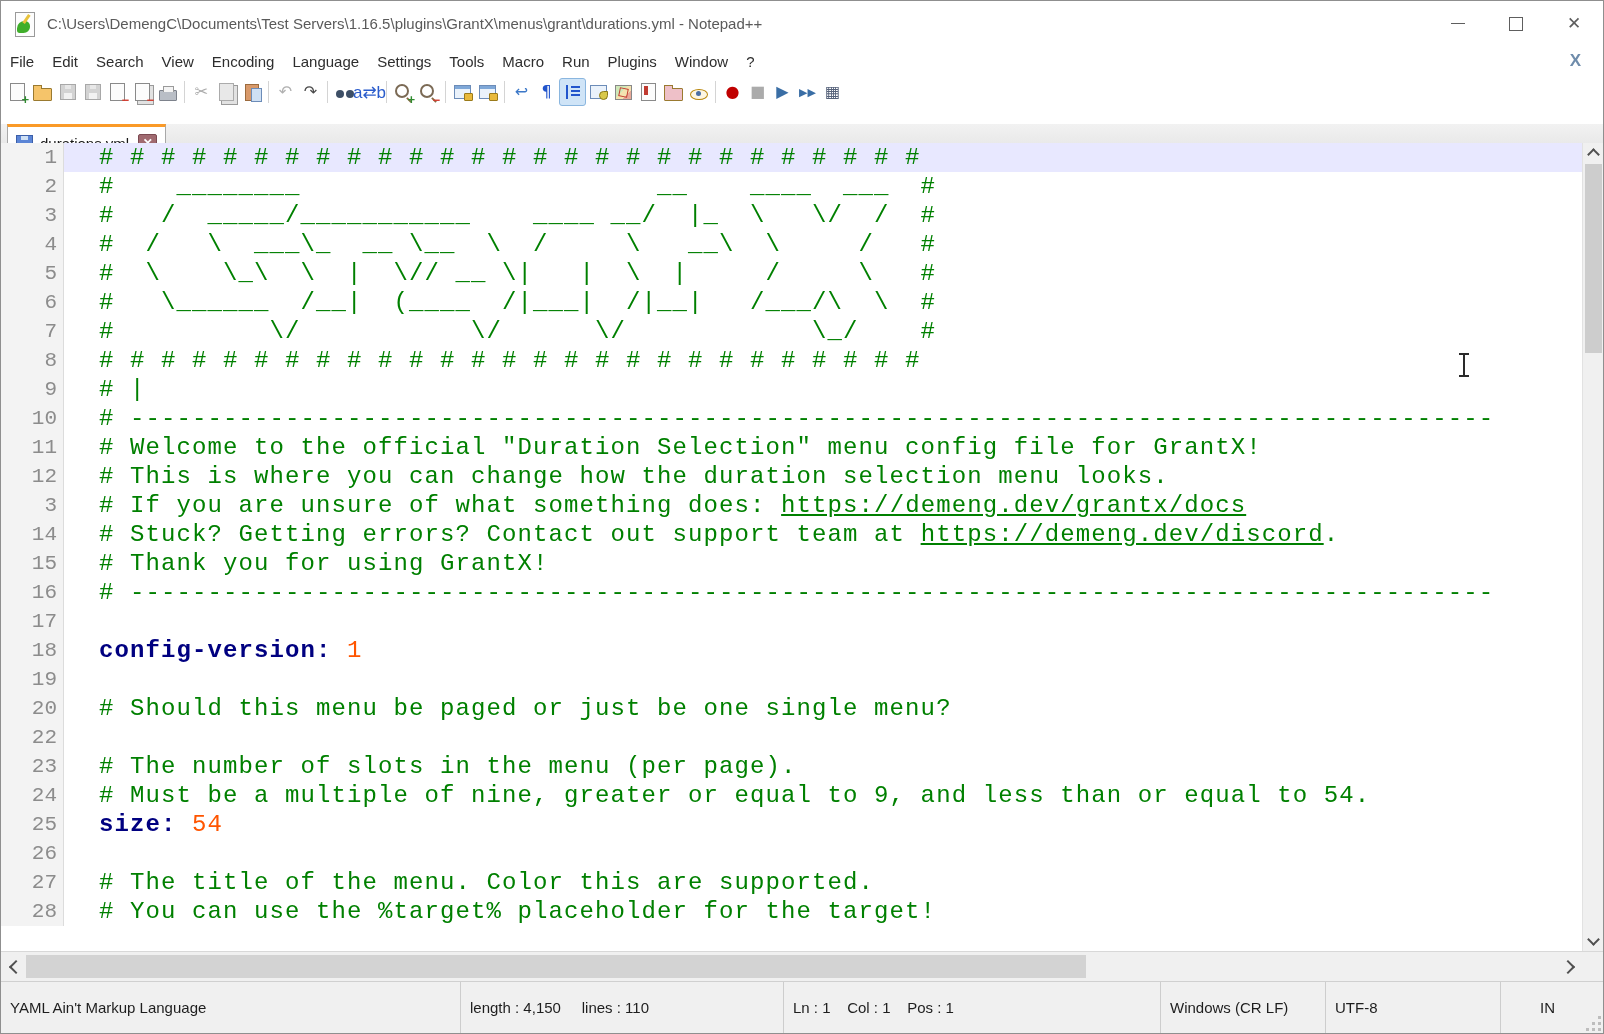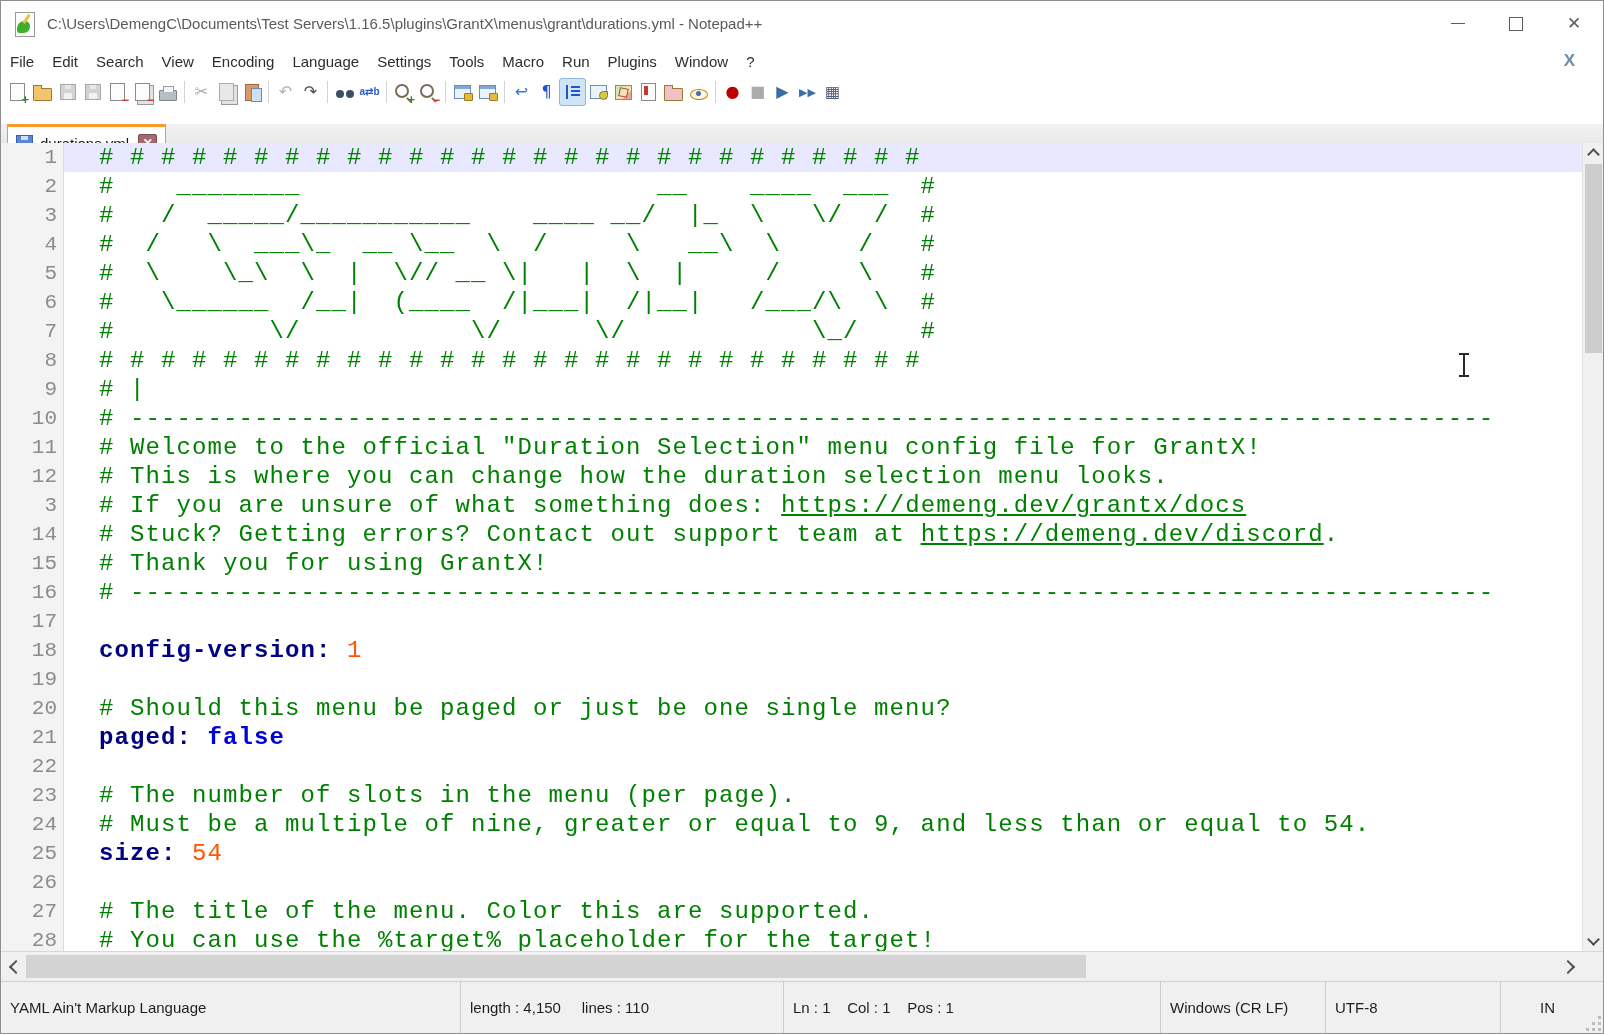--- a/index.html
+++ b/index.html
@@ -12,21 +12,21 @@
   .app-icon .cham{position:absolute;left:5px;top:10px;width:13px;height:12px;background:#3fae2a;border-radius:60% 40% 50% 20%;}
   .app-icon .pen{position:absolute;left:13px;top:3px;width:3px;height:10px;background:#e8c23a;transform:rotate(35deg);}
   .title-text{font-size:15px;color:#5a5a5a;white-space:nowrap;}
   .win-controls{margin-left:auto;display:flex;height:45px;}
   .win-btn{width:58px;height:45px;display:flex;align-items:center;justify-content:center;color:#5e5e5e;font-size:15px;}
   .wb-min{width:14px;height:0;border-top:1px solid #5e5e5e;}
   .wb-max{width:12px;height:12px;border:1px solid #5e5e5e;}
   .wb-close{font-size:17px;color:#5e5e5e;}
 
   
-  .menubar{position:absolute;top:45px;left:0;right:14px;height:30px;background:#fff;display:flex;align-items:center;font-size:15px;color:#2e2e2e;}
+  .menubar{position:absolute;top:45px;left:0;right:8px;height:30px;background:#fff;display:flex;align-items:center;font-size:15px;color:#2e2e2e;}
   .menu-item{padding:5px 9px;cursor:default;}
   .menu-close-x{margin-left:auto;margin-right:14px;color:#6f8cab;font-size:17px;font-weight:bold;}
 
   
   .toolbar{position:absolute;top:75px;left:0;right:0;height:32px;background:#fff;display:flex;align-items:center;padding-left:4px;}
   .tb-cell{width:25px;height:26px;display:flex;align-items:center;justify-content:center;position:relative;border-radius:3px;}
   .tb-cell.active{background:#cfe4f7;border:1px solid #8ab6df;}
   .tb-sep{width:1px;height:22px;background:#d4d4d4;margin:0 4px;}
   .tb-glyph{font-family:"DejaVu Sans",sans-serif;font-size:16px;line-height:1;}
   .badge{position:absolute;right:1px;bottom:0px;font-size:12px;font-weight:bold;font-family:"DejaVu Sans Mono",monospace;line-height:10px;background:rgba(255,255,255,.0);}
@@ -52,21 +52,21 @@
   .ic-win::before{content:"";position:absolute;left:0;top:0;right:0;height:3px;background:#7fa8d8;}
   .ic-win .lock{position:absolute;right:-3px;bottom:-3px;width:7px;height:6px;background:#e8b93c;border:1px solid #9a7a1a;border-radius:1px;}
   .ic-map{width:15px;height:13px;border:1px solid #888;background:linear-gradient(135deg,#cfe8b8 0 40%,#f3e3b0 40% 70%,#e8a898 70% 100%);position:relative;}
   .ic-map::after{content:"";position:absolute;left:3px;top:2px;width:7px;height:7px;border:1px solid #c23b2e;transform:rotate(12deg);}
   .ic-eye{width:16px;height:9px;border:1px solid #b8860b;border-radius:50%;background:#fdf6e3;position:relative;margin-top:4px;}
   .ic-eye::after{content:"";position:absolute;left:5px;top:1px;width:5px;height:5px;border-radius:50%;background:#4a6fa5;}
   .ic-indent{width:15px;height:14px;position:relative;}
   .ic-indent::before{content:"";position:absolute;left:1px;top:0;bottom:0;width:2px;background:#2255cc;}
   .ic-indent::after{content:"";position:absolute;left:6px;top:1px;width:9px;height:11px;
      background:linear-gradient(#2255cc 0 2px,transparent 2px 4px,#2255cc 4px 6px,transparent 6px 8px,#2255cc 8px 10px,transparent 10px);}
-  .ic-replace{font-size:10px;font-weight:bold;color:#2a5ccc;line-height:1;}
+  .ic-replace{font-size:17px;font-weight:normal;color:#2a5ccc;line-height:1;}
   .ic-doclist{width:13px;height:16px;background:#fcfcfc;border:1px solid #8a8a8a;position:relative;}
   .ic-doclist::after{content:"";position:absolute;left:2px;top:2px;width:4px;height:9px;background:#c03a30;}
   .ic-funwin{width:15px;height:12px;border:1px solid #6c8cb8;background:#eaf2fb;position:relative;}
   .ic-funwin::after{content:"";position:absolute;right:-2px;bottom:-2px;width:7px;height:7px;background:#d8c84a;border-radius:50% 0 50% 50%;border:1px solid #8a7a1a;}
 
   
   .tabbar{position:absolute;top:123px;left:0;right:0;height:35px;background:linear-gradient(#f2f2f2,#e2e2e2);border-bottom:1px solid #b5b5b5;box-sizing:border-box;}
   .tab{position:absolute;left:6px;top:0;height:35px;background:#fff;border:1px solid #a8a8a8;border-bottom:none;border-top:3px solid #fa9a28;box-sizing:border-box;display:flex;align-items:center;padding:0 8px;}
   .tab-floppy{width:15px;height:15px;background:#5b85d6;border:1px solid #3c5fa8;position:relative;margin-right:7px;}
   .tab-floppy::after{content:"";position:absolute;left:3px;bottom:0;width:9px;height:7px;background:#e6f0e6;}
@@ -348,24 +348,20 @@
         </div>
         <div class="line">
           <div class="num">19</div>
           <div class="txt"></div>
         </div>
         <div class="line">
           <div class="num">20</div>
           <div class="txt"><span class="s-c"># Should this menu be paged or just be one single menu?</span></div>
         </div>
         <div class="line">
-          <div class="num">21</div>
-          <div class="txt"><span class="s-k">paged:</span><span class="s-p"> </span><span class="s-b">false</span></div>
-        </div>
-        <div class="line">
           <div class="num">22</div>
           <div class="txt"></div>
         </div>
         <div class="line">
           <div class="num">23</div>
           <div class="txt"><span class="s-c"># The number of slots in the menu (per page).</span></div>
         </div>
         <div class="line">
           <div class="num">24</div>
           <div class="txt"><span class="s-c"># Must be a multiple of nine, greater or equal to 9, and less than or equal to 54.</span></div>

